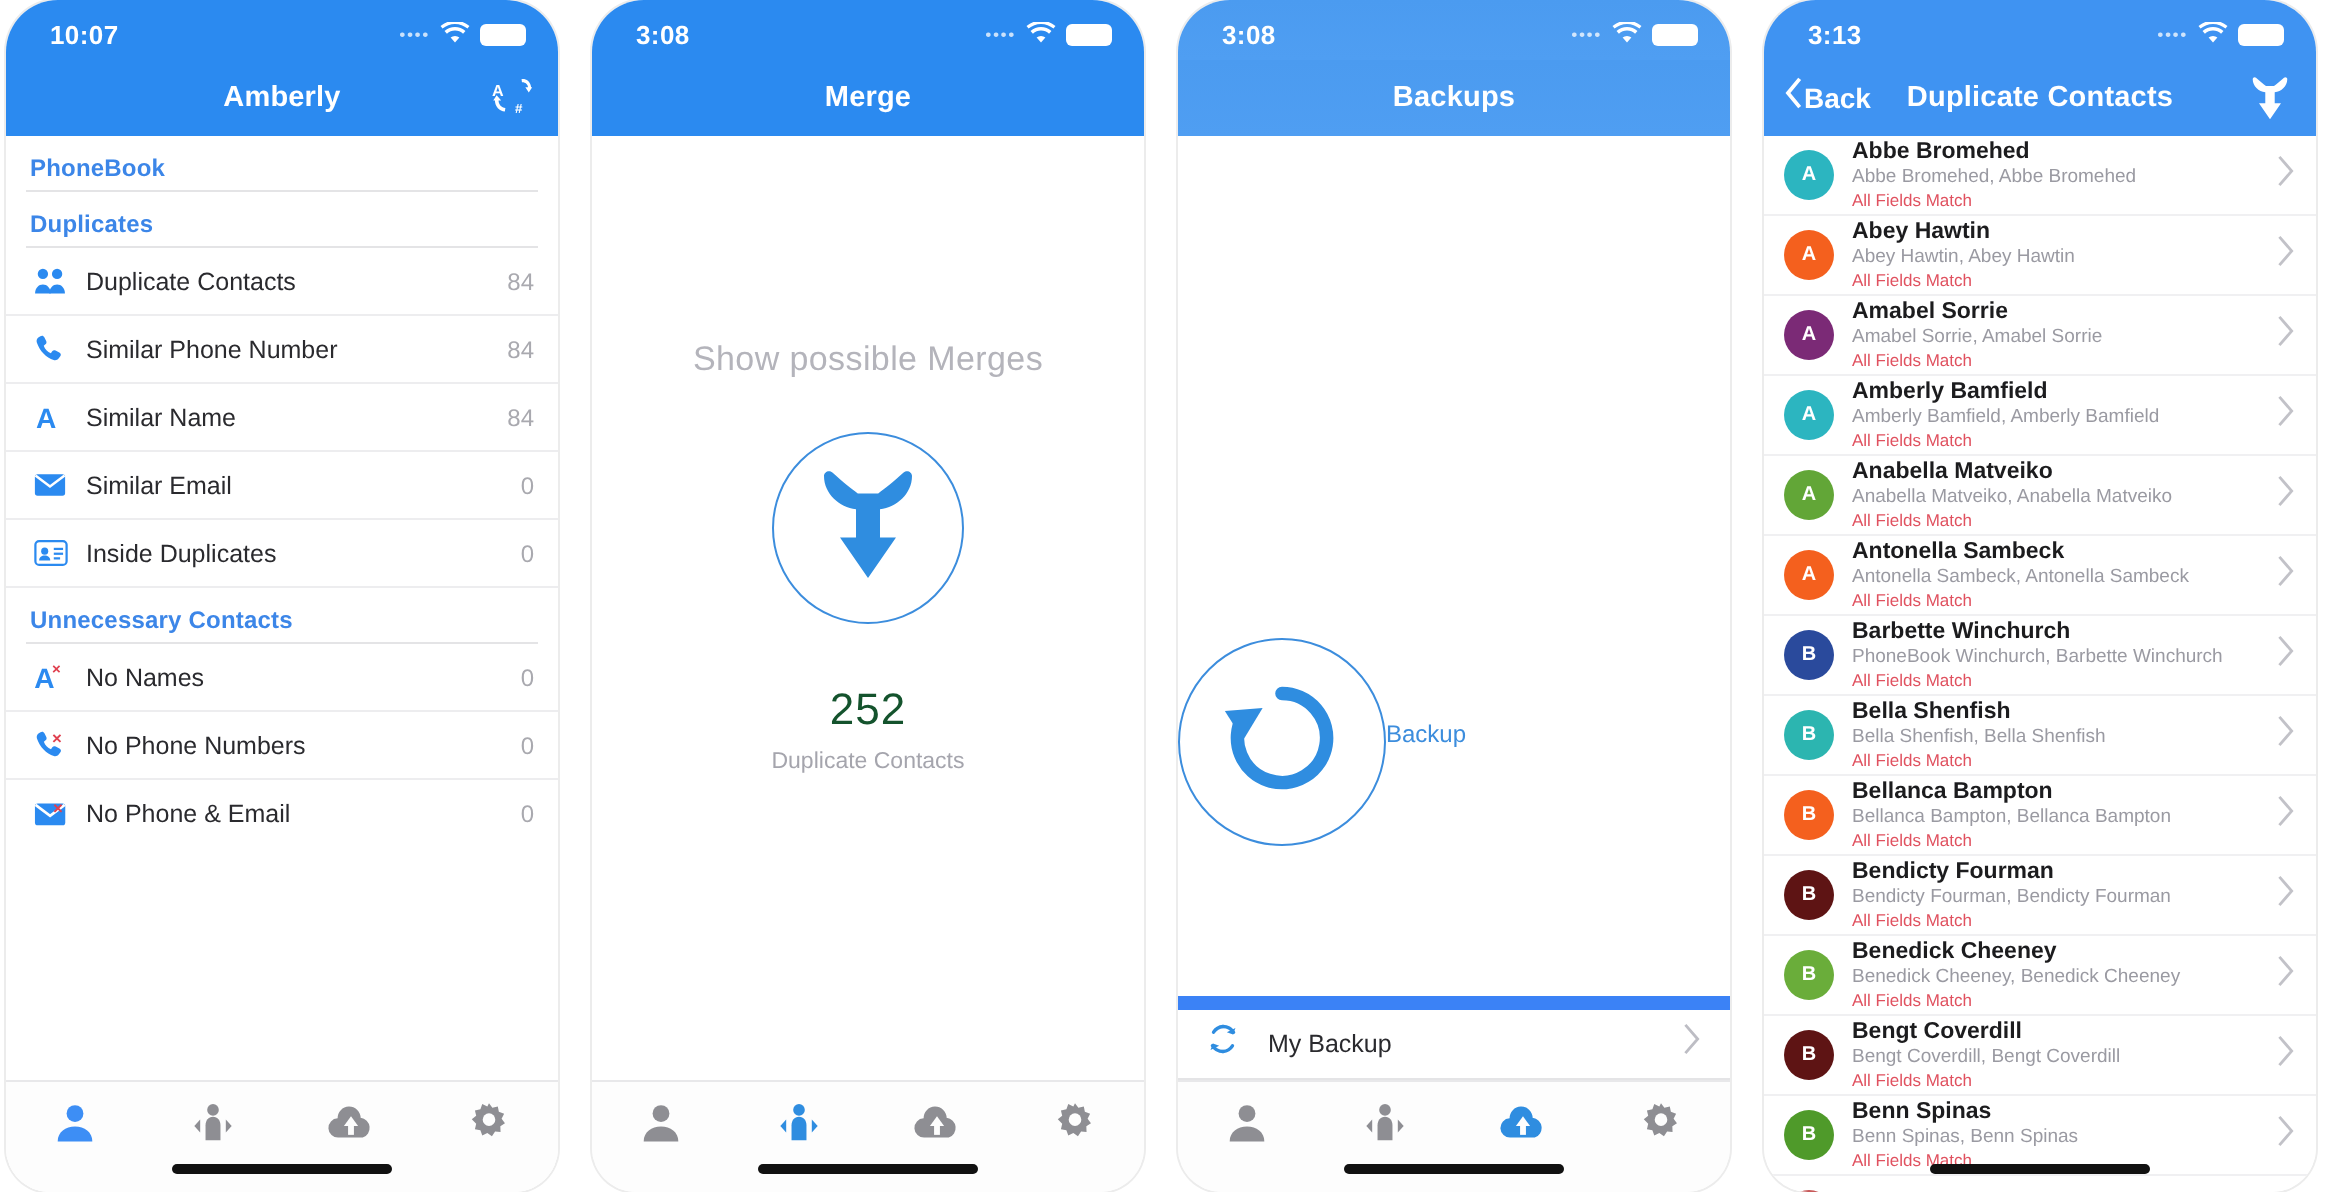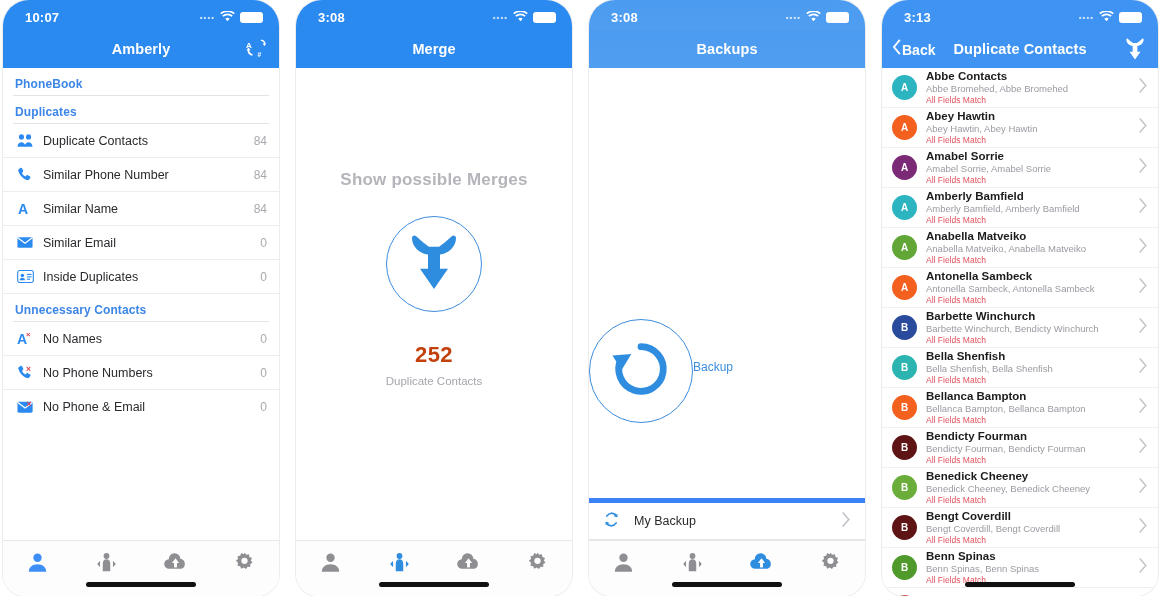--- a/index.html
+++ b/index.html
@@ -88,41 +88,41 @@
     position: absolute; bottom: 9px; left: 50%; transform: translateX(-50%);
     width: 110px; height: 5px; border-radius: 3px; background: #111;
   }
 
   
   .center-col {
     height: calc(596px - 68px - 56px);
     display: flex; flex-direction: column; align-items: center;
     padding-top: 102px;
   }
-  .merge-head { font-size: 17px; color: #b4b4bb; letter-spacing: .2px; font-weight: bold; }
+  .merge-head { font-size: 17px; color: #b4b4bb; letter-spacing: .2px; }
   .circle-btn {
     margin-top: 26px;
     width: 96px; height: 96px; border-radius: 50%;
     border: 1.6px solid #3c8ddd;
     display: flex; align-items: center; justify-content: center;
   }
-  .big-num { margin-top: 30px; font-size: 22px; color: #c2410c; font-weight: bold; letter-spacing: .5px; }
+  .big-num { margin-top: 30px; font-size: 22px; color: #14532d; font-weight: normal; letter-spacing: .5px; }
   .sub-num { margin-top: 7px; font-size: 11.5px; color: #a5a5ad; }
 
   
   .backup-col {
     height: calc(596px - 68px - 56px - 42px);
     display: flex; align-items: center;
     padding-top: 150px;
   }
   .backup-lbl { margin-top: 18px; font-size: 12px; color: #3c8ddd; }
   .backup-row {
     position: absolute; left: 0; right: 0; bottom: 56px;
     height: 42px; background: #fff;
-    border-top: 5px solid #3b82f6; border-bottom: 1px solid #e4e4e6;
+    border-top: 7px solid #3b82f6; border-bottom: 1px solid #e4e4e6;
     display: flex; align-items: center; padding: 0 14px 0 14px;
   }
   .backup-row .lbl { font-size: 12.5px; color: #2a2a2e; margin-left: 14px; }
   .backup-row .chev { margin-left: auto; }
 
   
   .dup-body {
     height: calc(596px - 68px);
     background: #fff;
     overflow: hidden;
@@ -515,21 +515,21 @@
             <path d="M5 4c0-2 2.5-3.3 4.2-1.7 5 4.6 9.6 8.3 12.7 10.4h10.2C35.2 10.6 39.8 6.9 44.8 2.3 46.5.7 49 2 49 4c0 8.8-7.6 15.6-16 16.6v14.2h8L27 55 13 34.8h8V20.6C12.6 19.6 5 12.8 5 4z" fill="#fff"></path>
           </svg>
       </span>
     </div>
 
     <div class="dup-body">
 
     <div class="dup-row">
           <div class="avatar" style="background: rgb(44, 181, 192);">A</div>
           <div class="dup-text">
-            <div class="dup-name">Abbe Contacts</div>
+            <div class="dup-name">Abbe Bromehed</div>
             <div class="dup-sub">Abbe Bromehed, Abbe Bromehed</div>
             <div class="dup-match">All Fields Match</div>
           </div>
           <span class="dup-chev"><svg width="10" height="17" viewBox="0 0 10 18">
               <path d="M1.5 1.5 8 9l-6.5 7.5" fill="none" stroke="#c2c2c8" stroke-width="1.5"></path>
             </svg></span>
         </div>
         <div class="dup-row">
           <div class="avatar" style="background: rgb(244, 96, 30);">A</div>
           <div class="dup-text">
@@ -582,21 +582,21 @@
             <div class="dup-match">All Fields Match</div>
           </div>
           <span class="dup-chev"><svg width="10" height="17" viewBox="0 0 10 18">
               <path d="M1.5 1.5 8 9l-6.5 7.5" fill="none" stroke="#c2c2c8" stroke-width="1.5"></path>
             </svg></span>
         </div>
         <div class="dup-row">
           <div class="avatar" style="background: rgb(42, 74, 156);">B</div>
           <div class="dup-text">
             <div class="dup-name">Barbette Winchurch</div>
-            <div class="dup-sub">Barbette Winchurch, Bendicty Winchurch</div>
+            <div class="dup-sub">PhoneBook Winchurch, Barbette Winchurch</div>
             <div class="dup-match">All Fields Match</div>
           </div>
           <span class="dup-chev"><svg width="10" height="17" viewBox="0 0 10 18">
               <path d="M1.5 1.5 8 9l-6.5 7.5" fill="none" stroke="#c2c2c8" stroke-width="1.5"></path>
             </svg></span>
         </div>
         <div class="dup-row">
           <div class="avatar" style="background: rgb(44, 181, 176);">B</div>
           <div class="dup-text">
             <div class="dup-name">Bella Shenfish</div>

